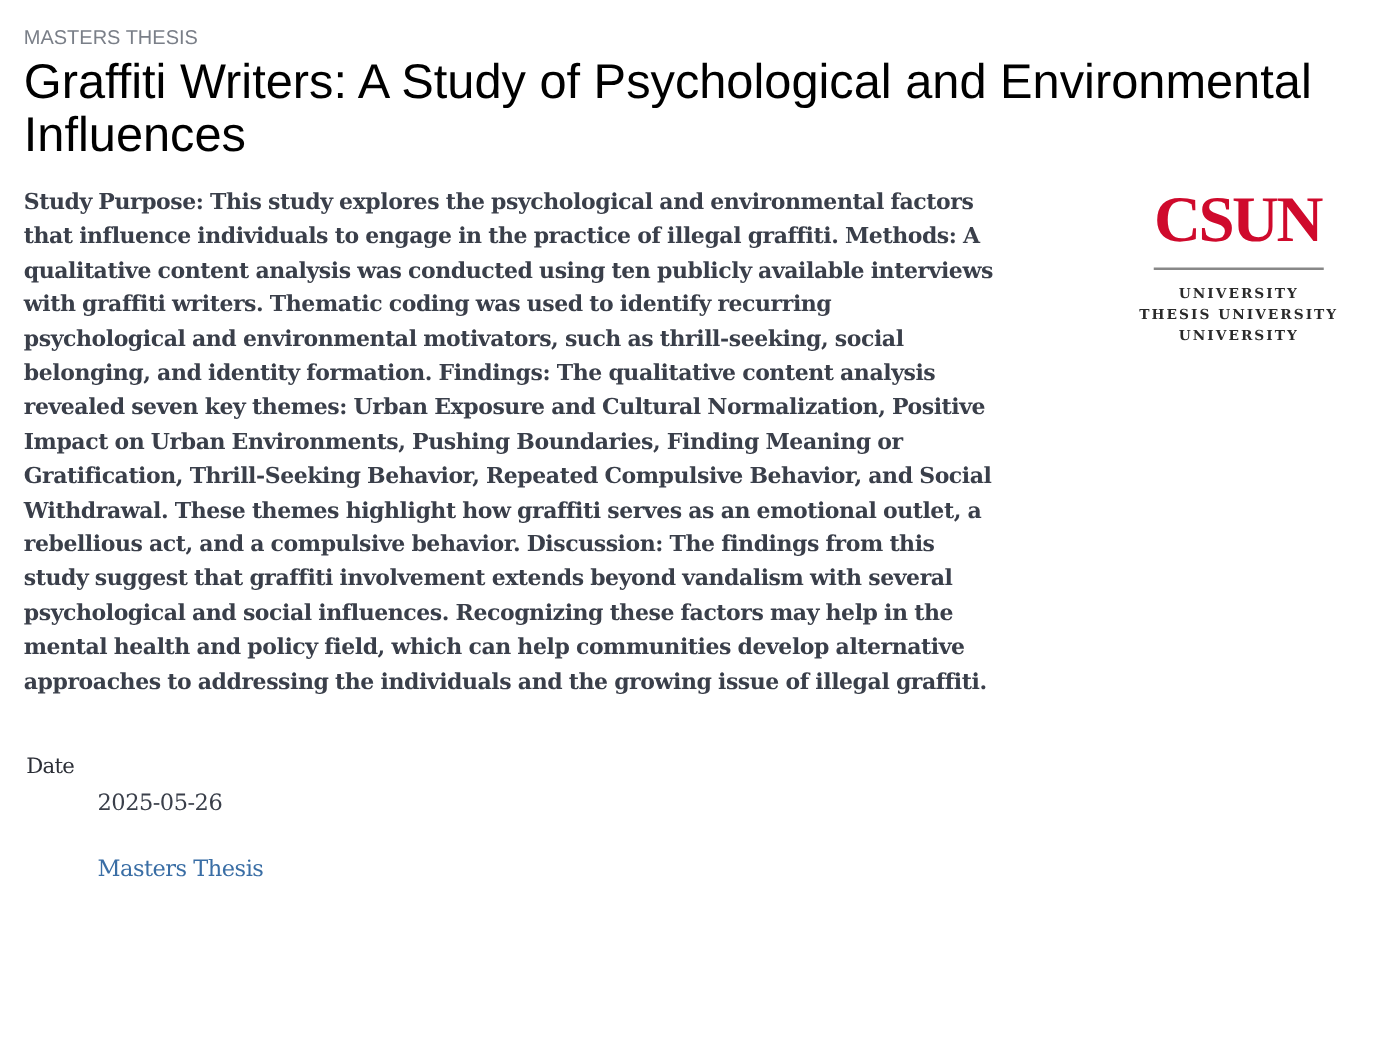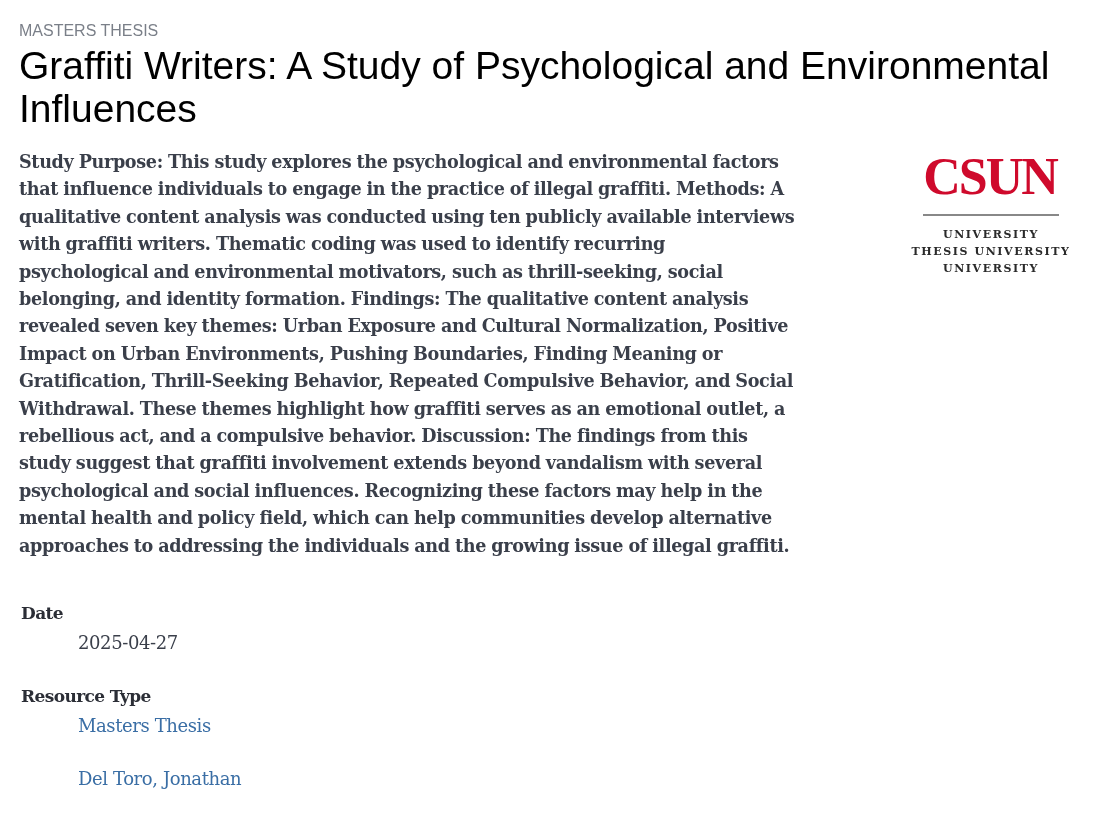--- a/index.html
+++ b/index.html
@@ -89,21 +89,21 @@
       position: relative;
       left: 3px;
     }
     .meta {
       position: absolute;
       left: 2px;
       top: 598px;
     }
     .meta-label {
       font-family: "DejaVu Serif", serif;
-      font-weight: bold;
+      font-weight: normal;
       font-size: 17px;
       line-height: 30px;
       color: #2b2e36;
       letter-spacing: -0.6px;
     }
     .meta-value {
       font-family: "DejaVu Serif", serif;
       font-size: 18px;
       line-height: 30px;
       color: #3a3f4a;
@@ -132,21 +132,19 @@
   <div class="logo">
     <div class="logo-mark">CSUN</div>
     <div class="logo-rule"></div>
     <div class="logo-line">UNIVERSITY</div>
     <div class="logo-line">THESIS UNIVERSITY</div>
     <div class="logo-line">UNIVERSITY</div>
   </div>
 
   <div class="meta">
     <div class="meta-label">Date</div>
-    <div class="meta-value">2025-04-27</div>
+    <div class="meta-value">2025-05-26</div>
 
-    <div class="meta-label">Resource Type</div>
     <a class="meta-value link">Masters Thesis</a>
 
-    <a class="meta-value link">Del Toro, Jonathan</a>
   </div>
 
 </div>
 
 </body></html>

